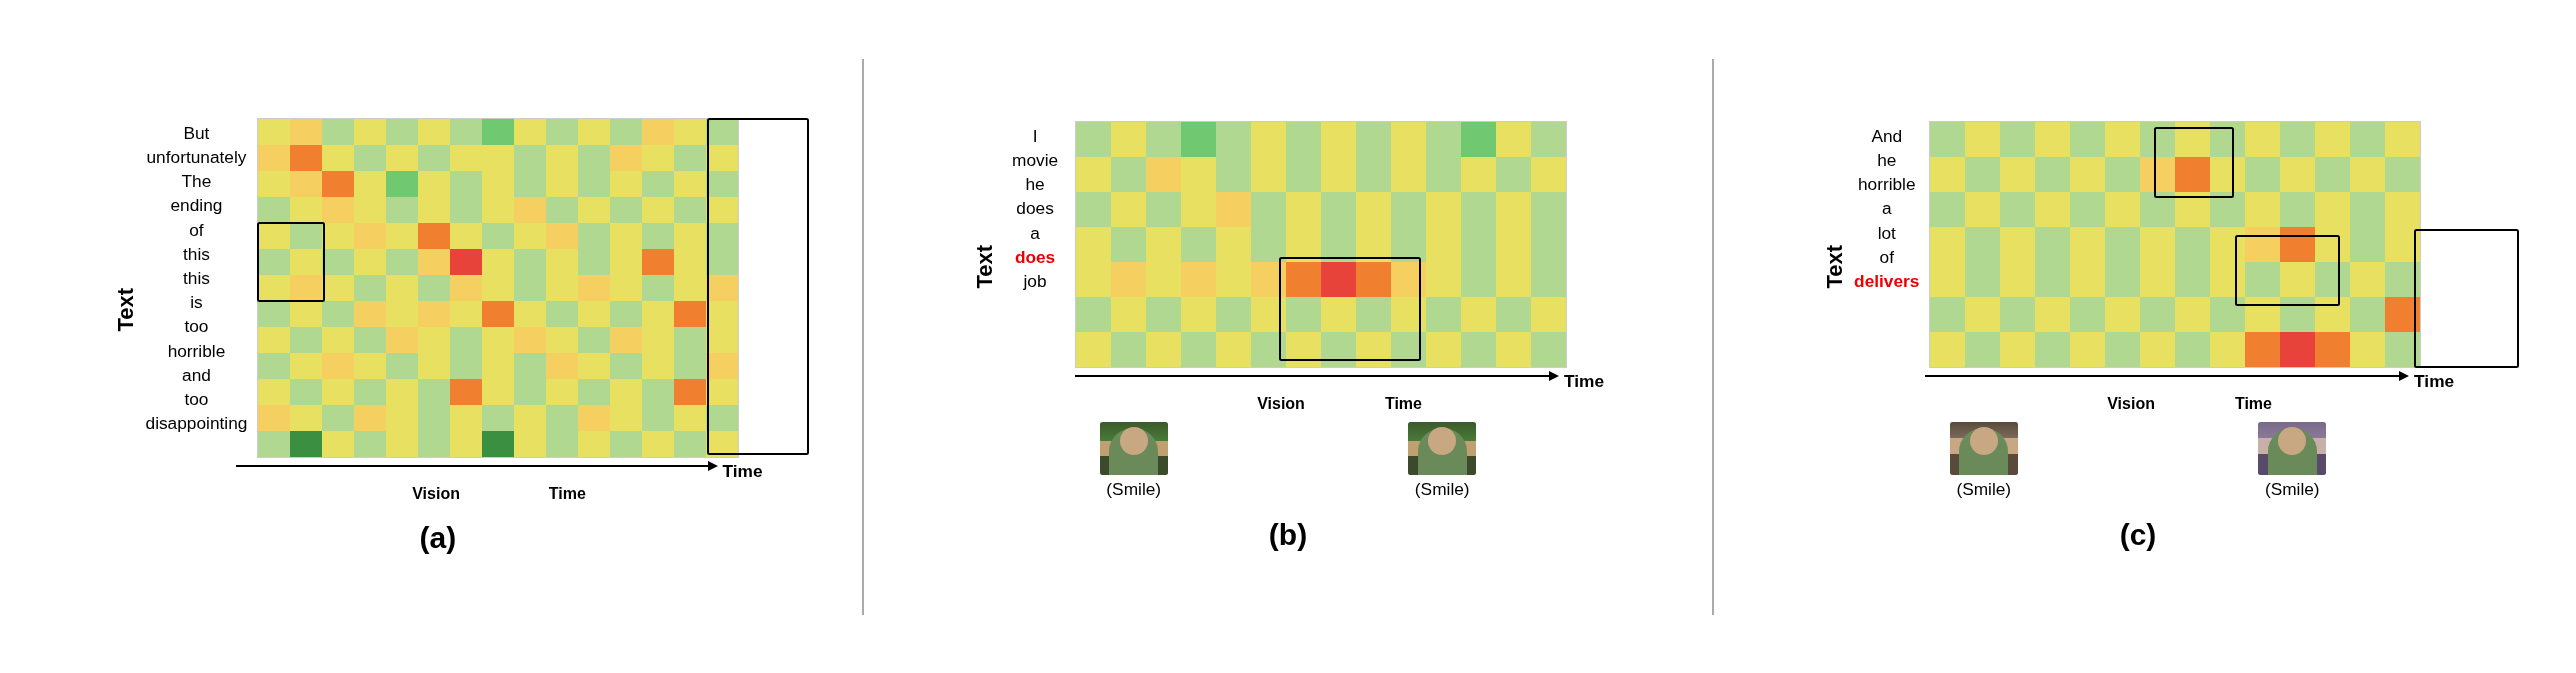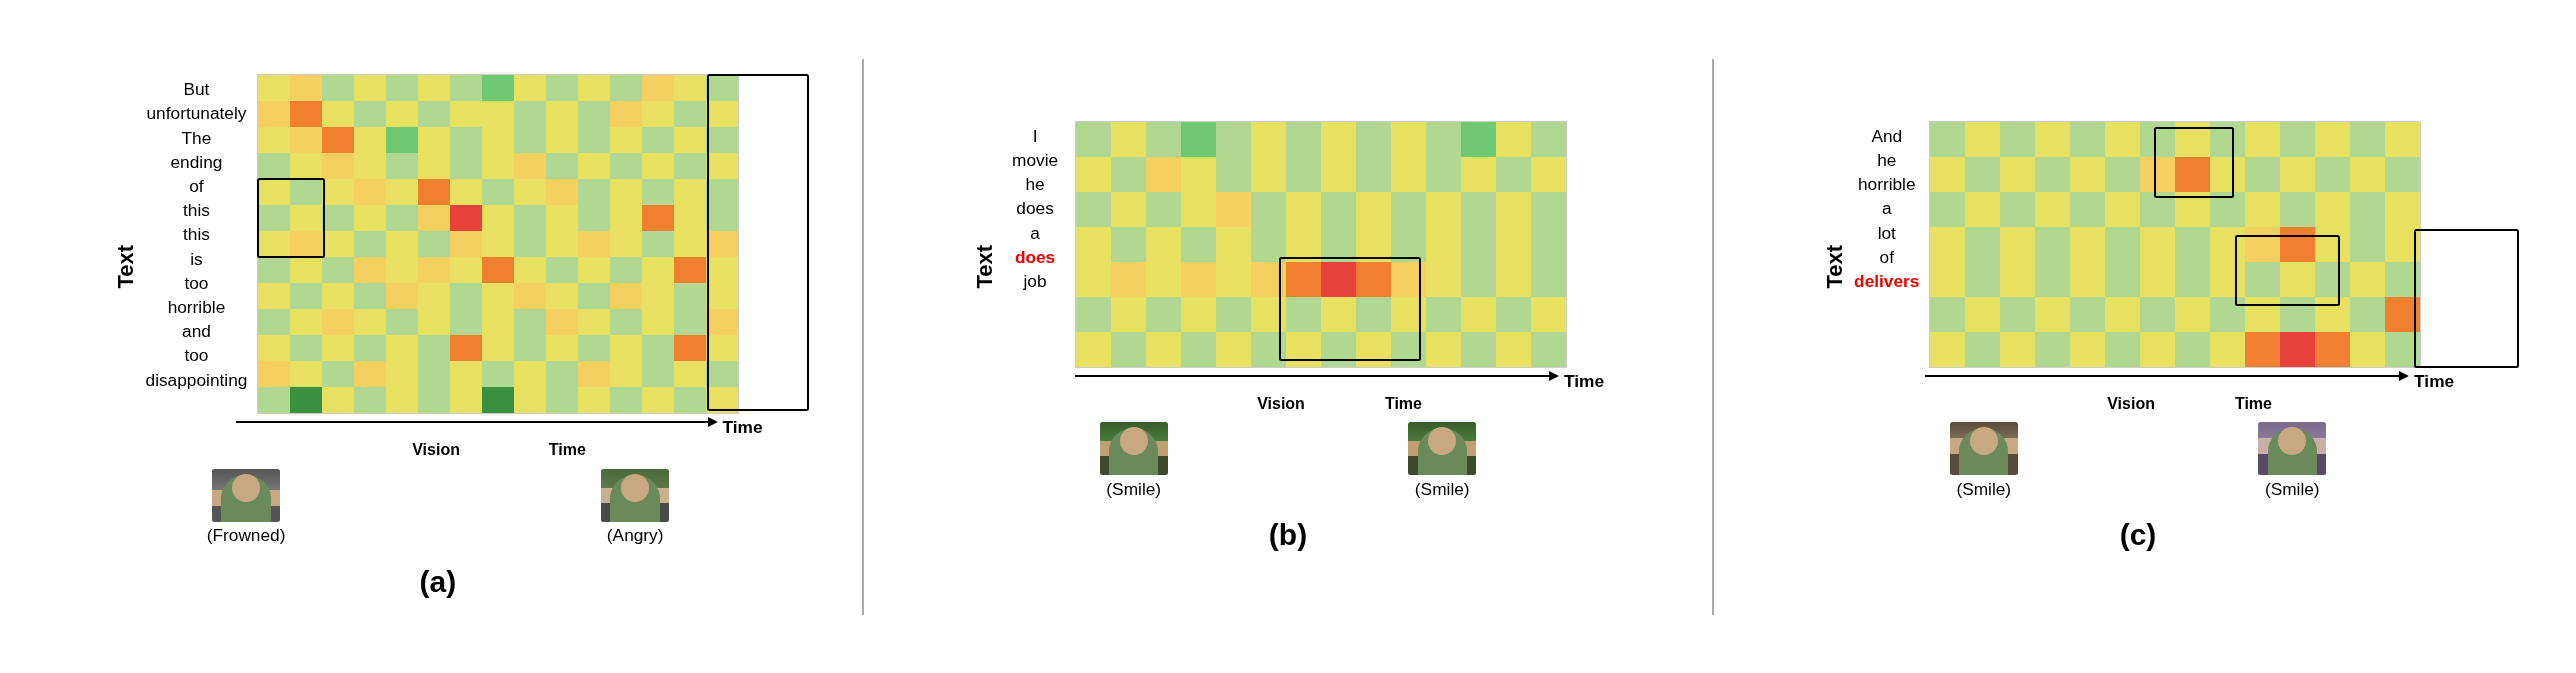--- a/index.html
+++ b/index.html
@@ -441,30 +441,20 @@
           <div class="arrow-line" style="width:482px;"></div>
           <div class="arrow-head"></div>
         </div>
         <span class="time-label-right">Time</span>
       </div>
       <div class="axis-label-bottom" style="padding-left:90px;">Vision&nbsp;&nbsp;&nbsp;&nbsp;&nbsp;&nbsp;&nbsp;&nbsp;&nbsp;&nbsp;&nbsp;&nbsp;&nbsp;&nbsp;&nbsp;&nbsp;&nbsp;&nbsp;&nbsp;&nbsp;Time</div>
 
     </div>
   </div>
 
-  <div class="face-row">
-    <div class="face-item">
-      <div class="face-placeholder" style="background: linear-gradient(to bottom, #555 0%, #777 40%, #c8a882 40%, #c8a882 70%, #555 70%);"></div>
-      <div class="face-label">(Frowned)</div>
-    </div>
-    <div class="face-item">
-      <div class="face-placeholder" style="background: linear-gradient(to bottom, #4a6a3a 0%, #5a7a4a 35%, #c8b090 35%, #c8b090 65%, #4a4a4a 65%);"></div>
-      <div class="face-label">(Angry)</div>
-    </div>
-  </div>
   <div class="panel-label">(a)</div>
 </div>
 
 <div class="divider-line"></div>
 
 <div class="panel">
   <div class="chart-area">
     <div class="y-axis-label">Text</div>
     <div class="chart-wrapper">
       <div class="text-and-grid">

